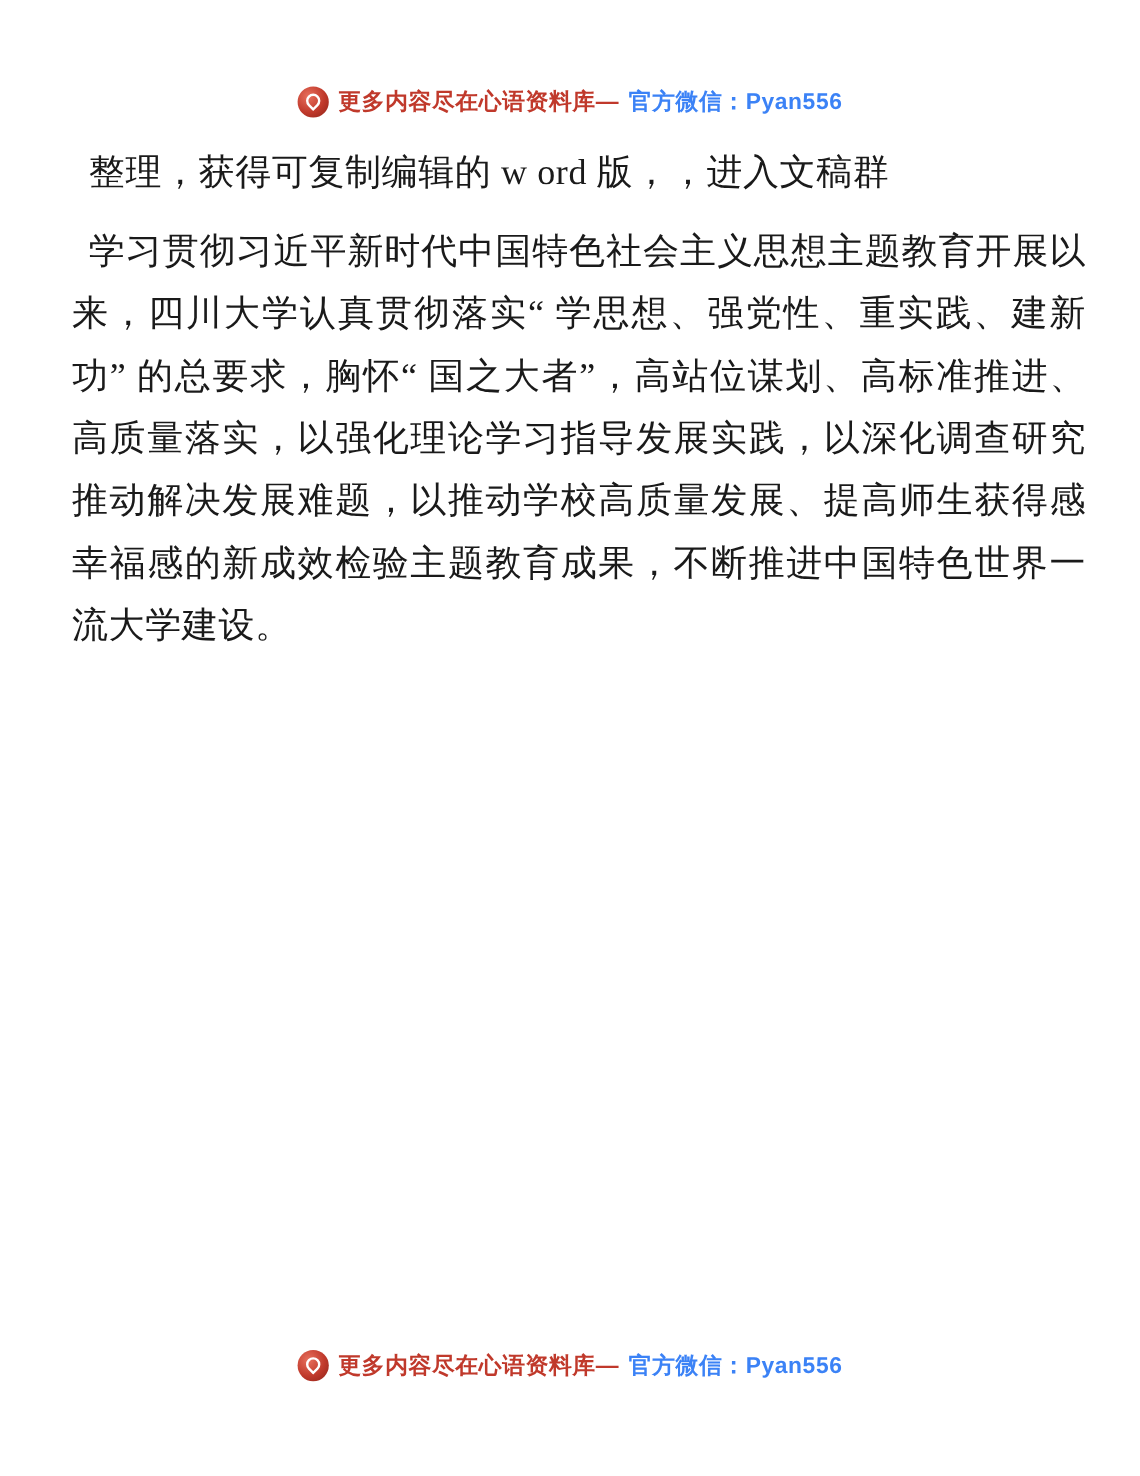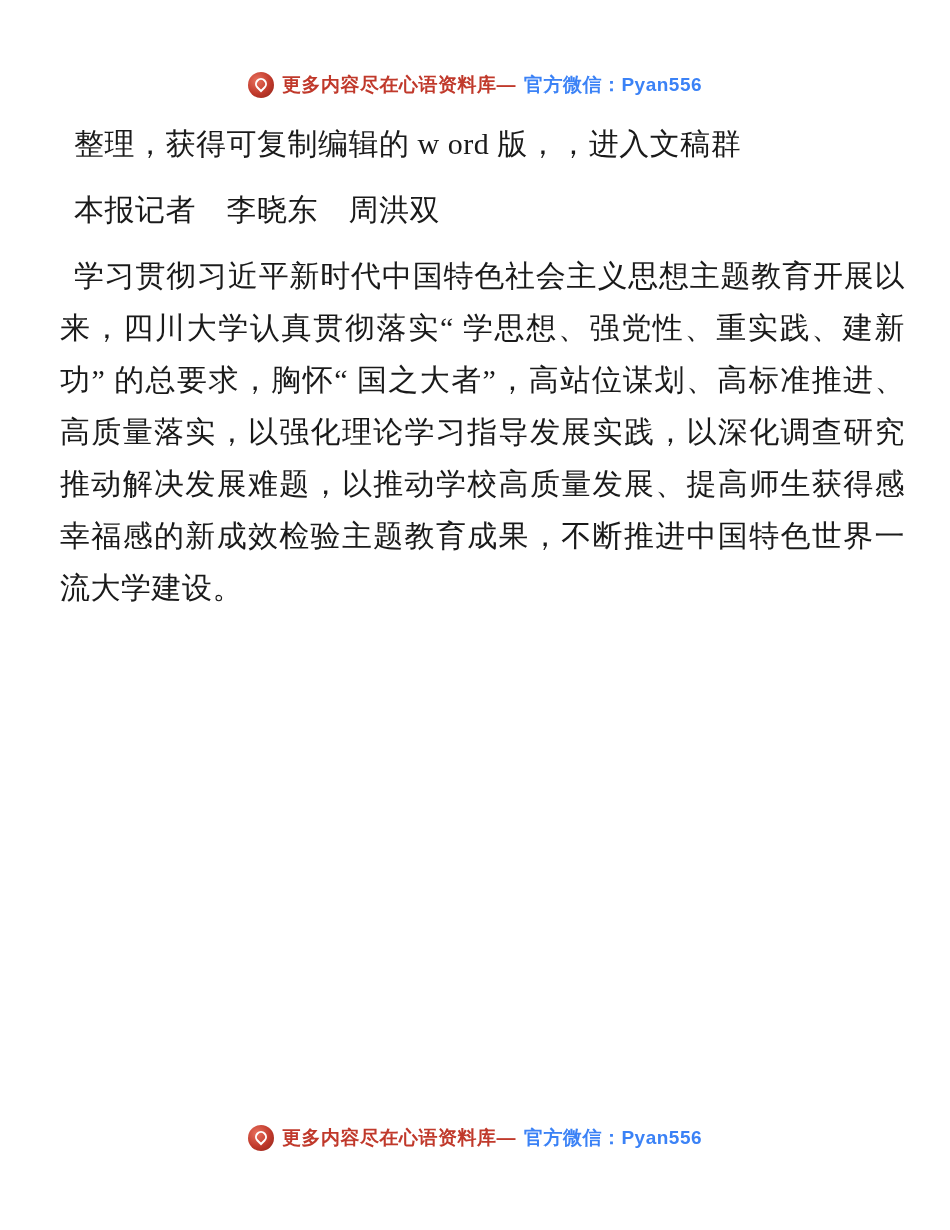--- a/index.html
+++ b/index.html
@@ -100,21 +100,20 @@
 <div class="page">
 
   <div class="watermark watermark-top">
     <span class="wm-logo"></span>
     <span class="wm-text-main">更多内容尽在心语资料库—</span>
     <span class="wm-text-sub">官方微信：Pyan556</span>
   </div>
 
   <div class="doc">
     <p class="para indent gap-sm">整理，获得可复制编辑的 w ord 版，，进入文稿群</p>
-    <p class="para indent gap-md">本报记者　李晓东　周洪双</p>
     <p class="para indent">学习贯彻习近平新时代中国特色社会主义思想主题教育开展以来，四川大学认真贯彻落实“ 学思想、强党性、重实践、建新功” 的总要求，胸怀“ 国之大者”，高站位谋划、高标准推进、高质量落实，以强化理论学习指导发展实践，以深化调查研究推动解决发展难题，以推动学校高质量发展、提高师生获得感幸福感的新成效检验主题教育成果，不断推进中国特色世界一流大学建设。</p>
   </div>
 
   <div class="watermark watermark-bottom">
     <span class="wm-logo"></span>
     <span class="wm-text-main">更多内容尽在心语资料库—</span>
     <span class="wm-text-sub">官方微信：Pyan556</span>
   </div>
 
 </div>

